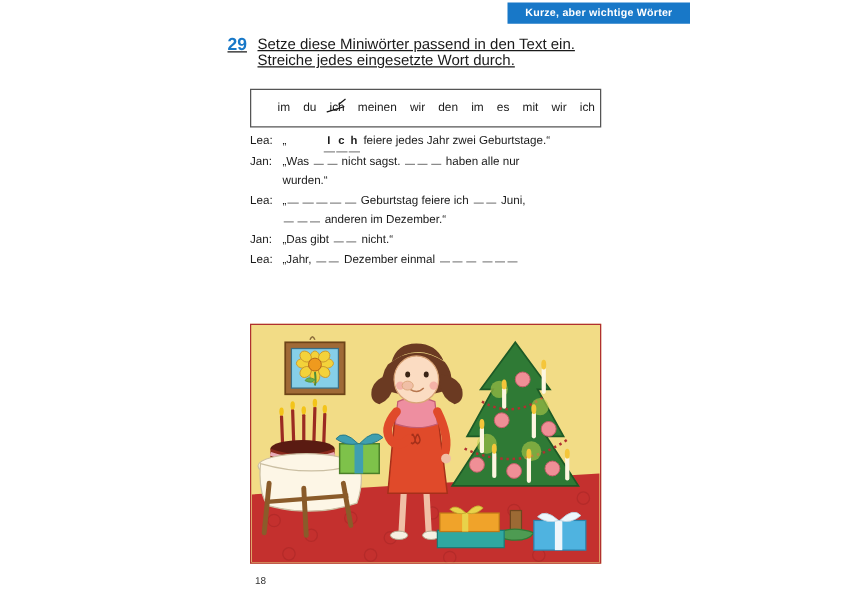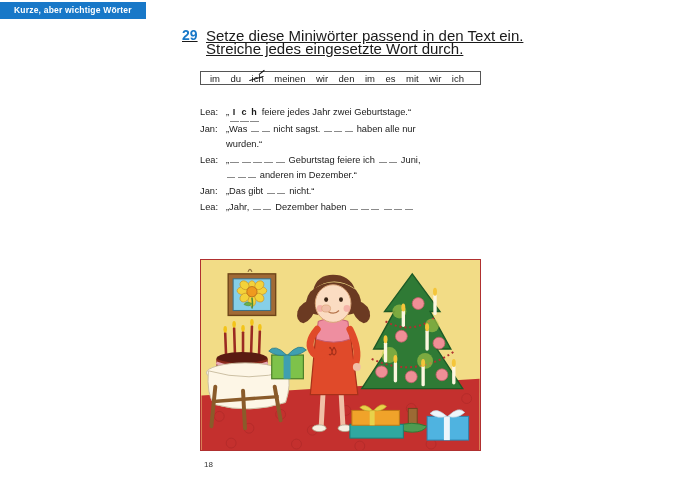--- a/index.html
+++ b/index.html
@@ -7,21 +7,21 @@
     width:680px;height:480px;
     background:#ffffff;
     font-family:"Liberation Sans", sans-serif;
     color:#1a1a1a;
     overflow:hidden;
     position:relative;
   }
   .page{position:relative;width:680px;height:480px;}
 
   
-  .banner-wrap{position:absolute;top:2px;left:0;width:624px;display:flex;justify-content:flex-start;}
+  .banner-wrap{position:absolute;top:2px;left:0;width:552px;display:flex;justify-content:flex-end;}
   .banner{
     background:#1878c8;
     color:#ffffff;
     font-size:8.5px;
     font-weight:600;
     letter-spacing:.2px;
     padding:3px 14px 4px 14px;
     white-space:nowrap;
   }
 
@@ -29,31 +29,31 @@
   .exercise{position:absolute;top:29px;left:182px;width:340px;}
   .ex-head{display:flex;align-items:flex-start;text-decoration:underline;}
   .ex-num{
     color:#1878c8;
     font-size:14px;
     font-weight:bold;
     line-height:13px;
     width:24px;
     flex:0 0 24px;
   }
-  .ex-instr{font-size:15px;line-height:13.2px;color:#1a1a1a;}
+  .ex-instr{font-size:12px;line-height:13.2px;color:#1a1a1a;}
   .ex-instr div{white-space:nowrap;}
 
   
   .wordbox{
     position:absolute;top:71px;left:200px;
-    width:281px;height:14px;
+    width:281px;height:31px;
     border:1px solid #555;
     background:#fff;
     display:flex;align-items:center;
-    padding:0 9px;
+    padding:0 21px;
     box-sizing:border-box;
   }
   .wordbox .w{
     font-size:9.5px;
     margin-right:10.5px;
     white-space:nowrap;
     position:relative;
   }
   .wordbox .w:last-child{margin-right:0;}
   .wordbox .w.struck{color:#111;}
@@ -80,20 +80,21 @@
     border-bottom:1px solid #8a8a8a;
     height:9px;
     vertical-align:baseline;
     margin:0 1.2px;
   }
   .b-s{width:8px;}
   .b-m{width:9px;}
   .ansletters{
     display:inline-block;
     white-space:nowrap;
+    margin-left:29px;
   }
   .ansletters span{
     display:inline-block;
     border-bottom:1px solid #8a8a8a;
     text-align:center;
     font-size:9px;
     font-weight:600;
     padding:0 1px;
     margin:0 .5px;
     min-width:7px;
@@ -165,21 +166,21 @@
     </div>
     <div class="cont"><span class="blank b-s"></span><span class="blank b-s"></span><span class="blank b-s"></span> <span>anderen im Dezember.“</span></div>
 
     <div class="dline">
       <div class="spk">Jan:</div>
       <div class="utt"><span>„Das gibt</span> <span class="blank b-s"></span><span class="blank b-s"></span> <span>nicht.“</span></div>
     </div>
 
     <div class="dline">
       <div class="spk">Lea:</div>
-      <div class="utt"><span>„Jahr,</span> <span class="blank b-s"></span><span class="blank b-s"></span> <span>Dezember haben</span> <span class="blank b-s"></span><span class="blank b-s"></span><span class="blank b-s"></span> <span class="blank b-s"></span><span class="blank b-s"></span><span class="blank b-s"></span></div>
+      <div class="utt"><span>„Jahr,</span> <span class="blank b-s"></span><span class="blank b-s"></span> <span>Dezember einmal</span> <span class="blank b-s"></span><span class="blank b-s"></span><span class="blank b-s"></span> <span class="blank b-s"></span><span class="blank b-s"></span><span class="blank b-s"></span></div>
     </div>
 
   </div>
 
   <div class="illu">
     <svg viewBox="0 0 281 192" xmlns="http://www.w3.org/2000/svg">
 
       <rect x="0" y="0" width="281" height="192" fill="#f2dc86"></rect>
 
       <path d="M0 137 L281 120 L281 192 L0 192 Z" fill="#c4302e"></path>

